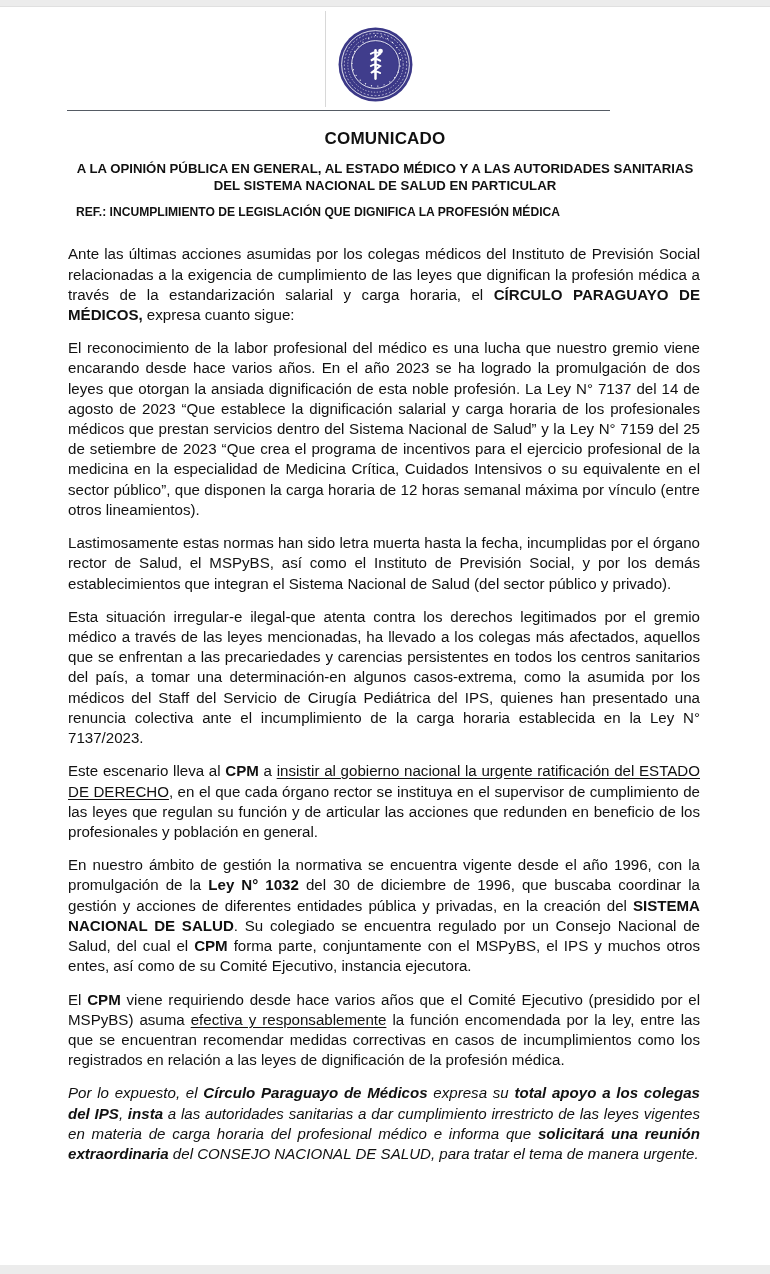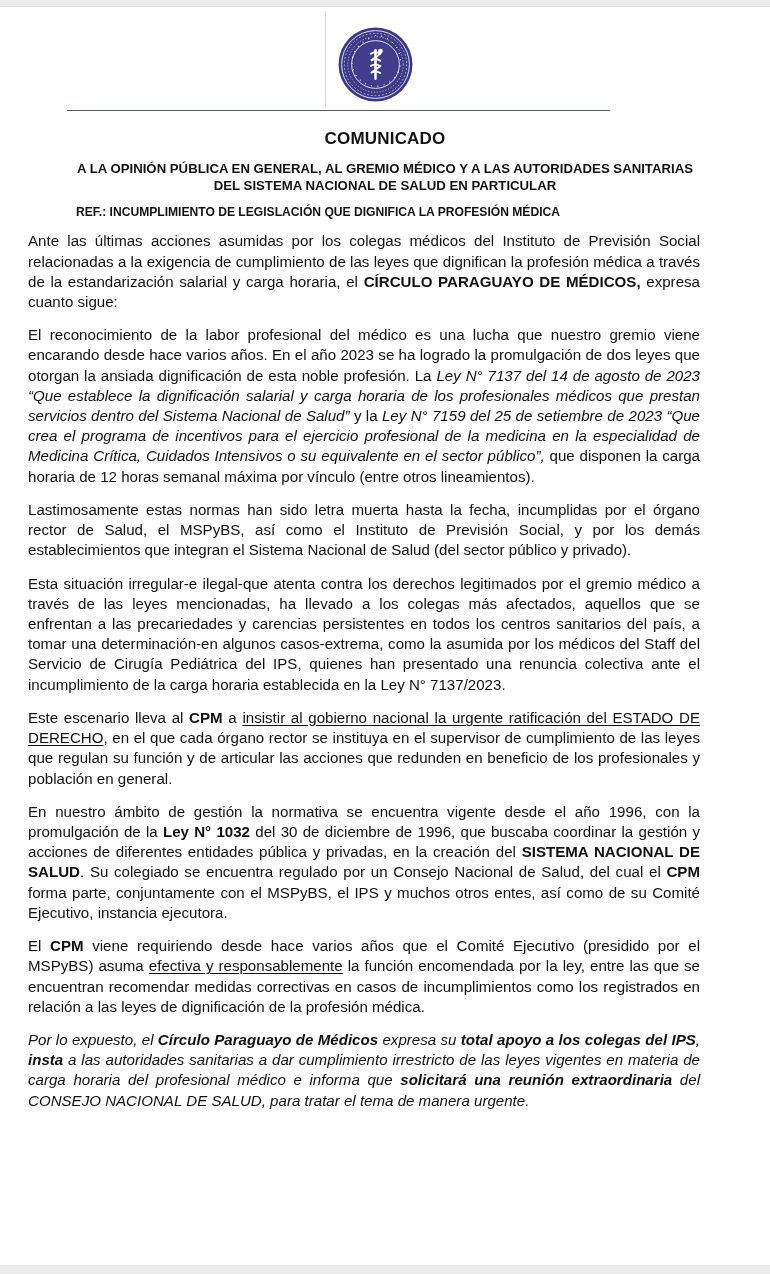--- a/index.html
+++ b/index.html
@@ -94,33 +94,33 @@
     text-align: left;
     font-size: 12.1px;
     font-weight: bold;
     margin: 10px 0 0 0;
     line-height: 1.25;
     padding-left: 8px;
   }
 
   
   .body-copy {
-    padding: 0 70px 0 28px;
-    margin-top: 11px;
+    padding: 0 70px 0 68px;
+    margin-top: 24px;
   }
   .para {
     text-align: justify;
     font-size: 15.1px;
     line-height: 1.34;
     margin: 0 0 13px 0;
     hyphens: none;
   }
   .para:last-of-type { margin-bottom: 0; font-style: italic; }
   .b { font-weight: bold; }
-  .i { font-style: italic; }
+  .i { }
   .u { text-decoration: underline; text-underline-offset: 2px; }
 
   
   .signature {
     padding: 0 70px 0 68px;
     margin-top: 16px;
     text-align: right;
   }
   .sign-org {
     font-size: 13.4px;
@@ -190,21 +190,21 @@
         </g>
       </svg>
     </div>
 
     <div class="hrule"></div>
   </div>
 
   <div class="headings">
     <h1 class="doc-title">COMUNICADO</h1>
     <div class="addressee">
-      <span>A LA OPINIÓN PÚBLICA EN GENERAL, AL GREMIO MÉDICO Y A LAS AUTORIDADES</span>
+      <span>A LA OPINIÓN PÚBLICA EN GENERAL, AL ESTADO MÉDICO Y A LAS AUTORIDADES</span>
       <span>SANITARIAS DEL SISTEMA NACIONAL DE SALUD EN PARTICULAR</span>
     </div>
     <div class="refline">REF.: INCUMPLIMIENTO DE LEGISLACIÓN QUE DIGNIFICA LA PROFESIÓN MÉDICA</div>
   </div>
 
   <div class="body-copy">
       <p class="para"><span>Ante las últimas acciones asumidas por los colegas médicos del Instituto de Previsión Social relacionadas a la exigencia de cumplimiento de las leyes que dignifican la profesión médica a través de la estandarización salarial y carga horaria, el </span><span class="b">CÍRCULO PARAGUAYO DE MÉDICOS,</span><span> expresa cuanto sigue:</span></p>
       <p class="para"><span>El reconocimiento de la labor profesional del médico es una lucha que nuestro gremio viene encarando desde hace varios años. En el año 2023 se ha logrado la promulgación de dos leyes que otorgan la ansiada dignificación de esta noble profesión. La </span><span class="i">Ley N° 7137 del 14 de agosto de 2023 “Que establece la dignificación salarial y carga horaria de los profesionales médicos que prestan servicios dentro del Sistema Nacional de Salud”</span><span> y la </span><span class="i">Ley N° 7159 del 25 de setiembre de 2023 “Que crea el programa de incentivos para el ejercicio profesional de la medicina en la especialidad de Medicina Crítica, Cuidados Intensivos o su equivalente en el sector público”,</span><span> que disponen la carga horaria de 12 horas semanal máxima por vínculo (entre otros lineamientos).</span></p>
       <p class="para"><span>Lastimosamente estas normas han sido letra muerta hasta la fecha, incumplidas por el órgano rector de Salud, el MSPyBS, así como el Instituto de Previsión Social, y por los demás establecimientos que integran el Sistema Nacional de Salud (del sector público y privado).</span></p>
       <p class="para"><span>Esta situación irregular-e ilegal-que atenta contra los derechos legitimados por el gremio médico a través de las leyes mencionadas, ha llevado a los colegas más afectados, aquellos que se enfrentan a las precariedades y carencias persistentes en todos los centros sanitarios del país, a tomar una determinación-en algunos casos-extrema, como la asumida por los médicos del Staff del Servicio de Cirugía Pediátrica del IPS, quienes han presentado una renuncia colectiva ante el incumplimiento de la carga horaria establecida en la Ley N° 7137/2023.</span></p>

